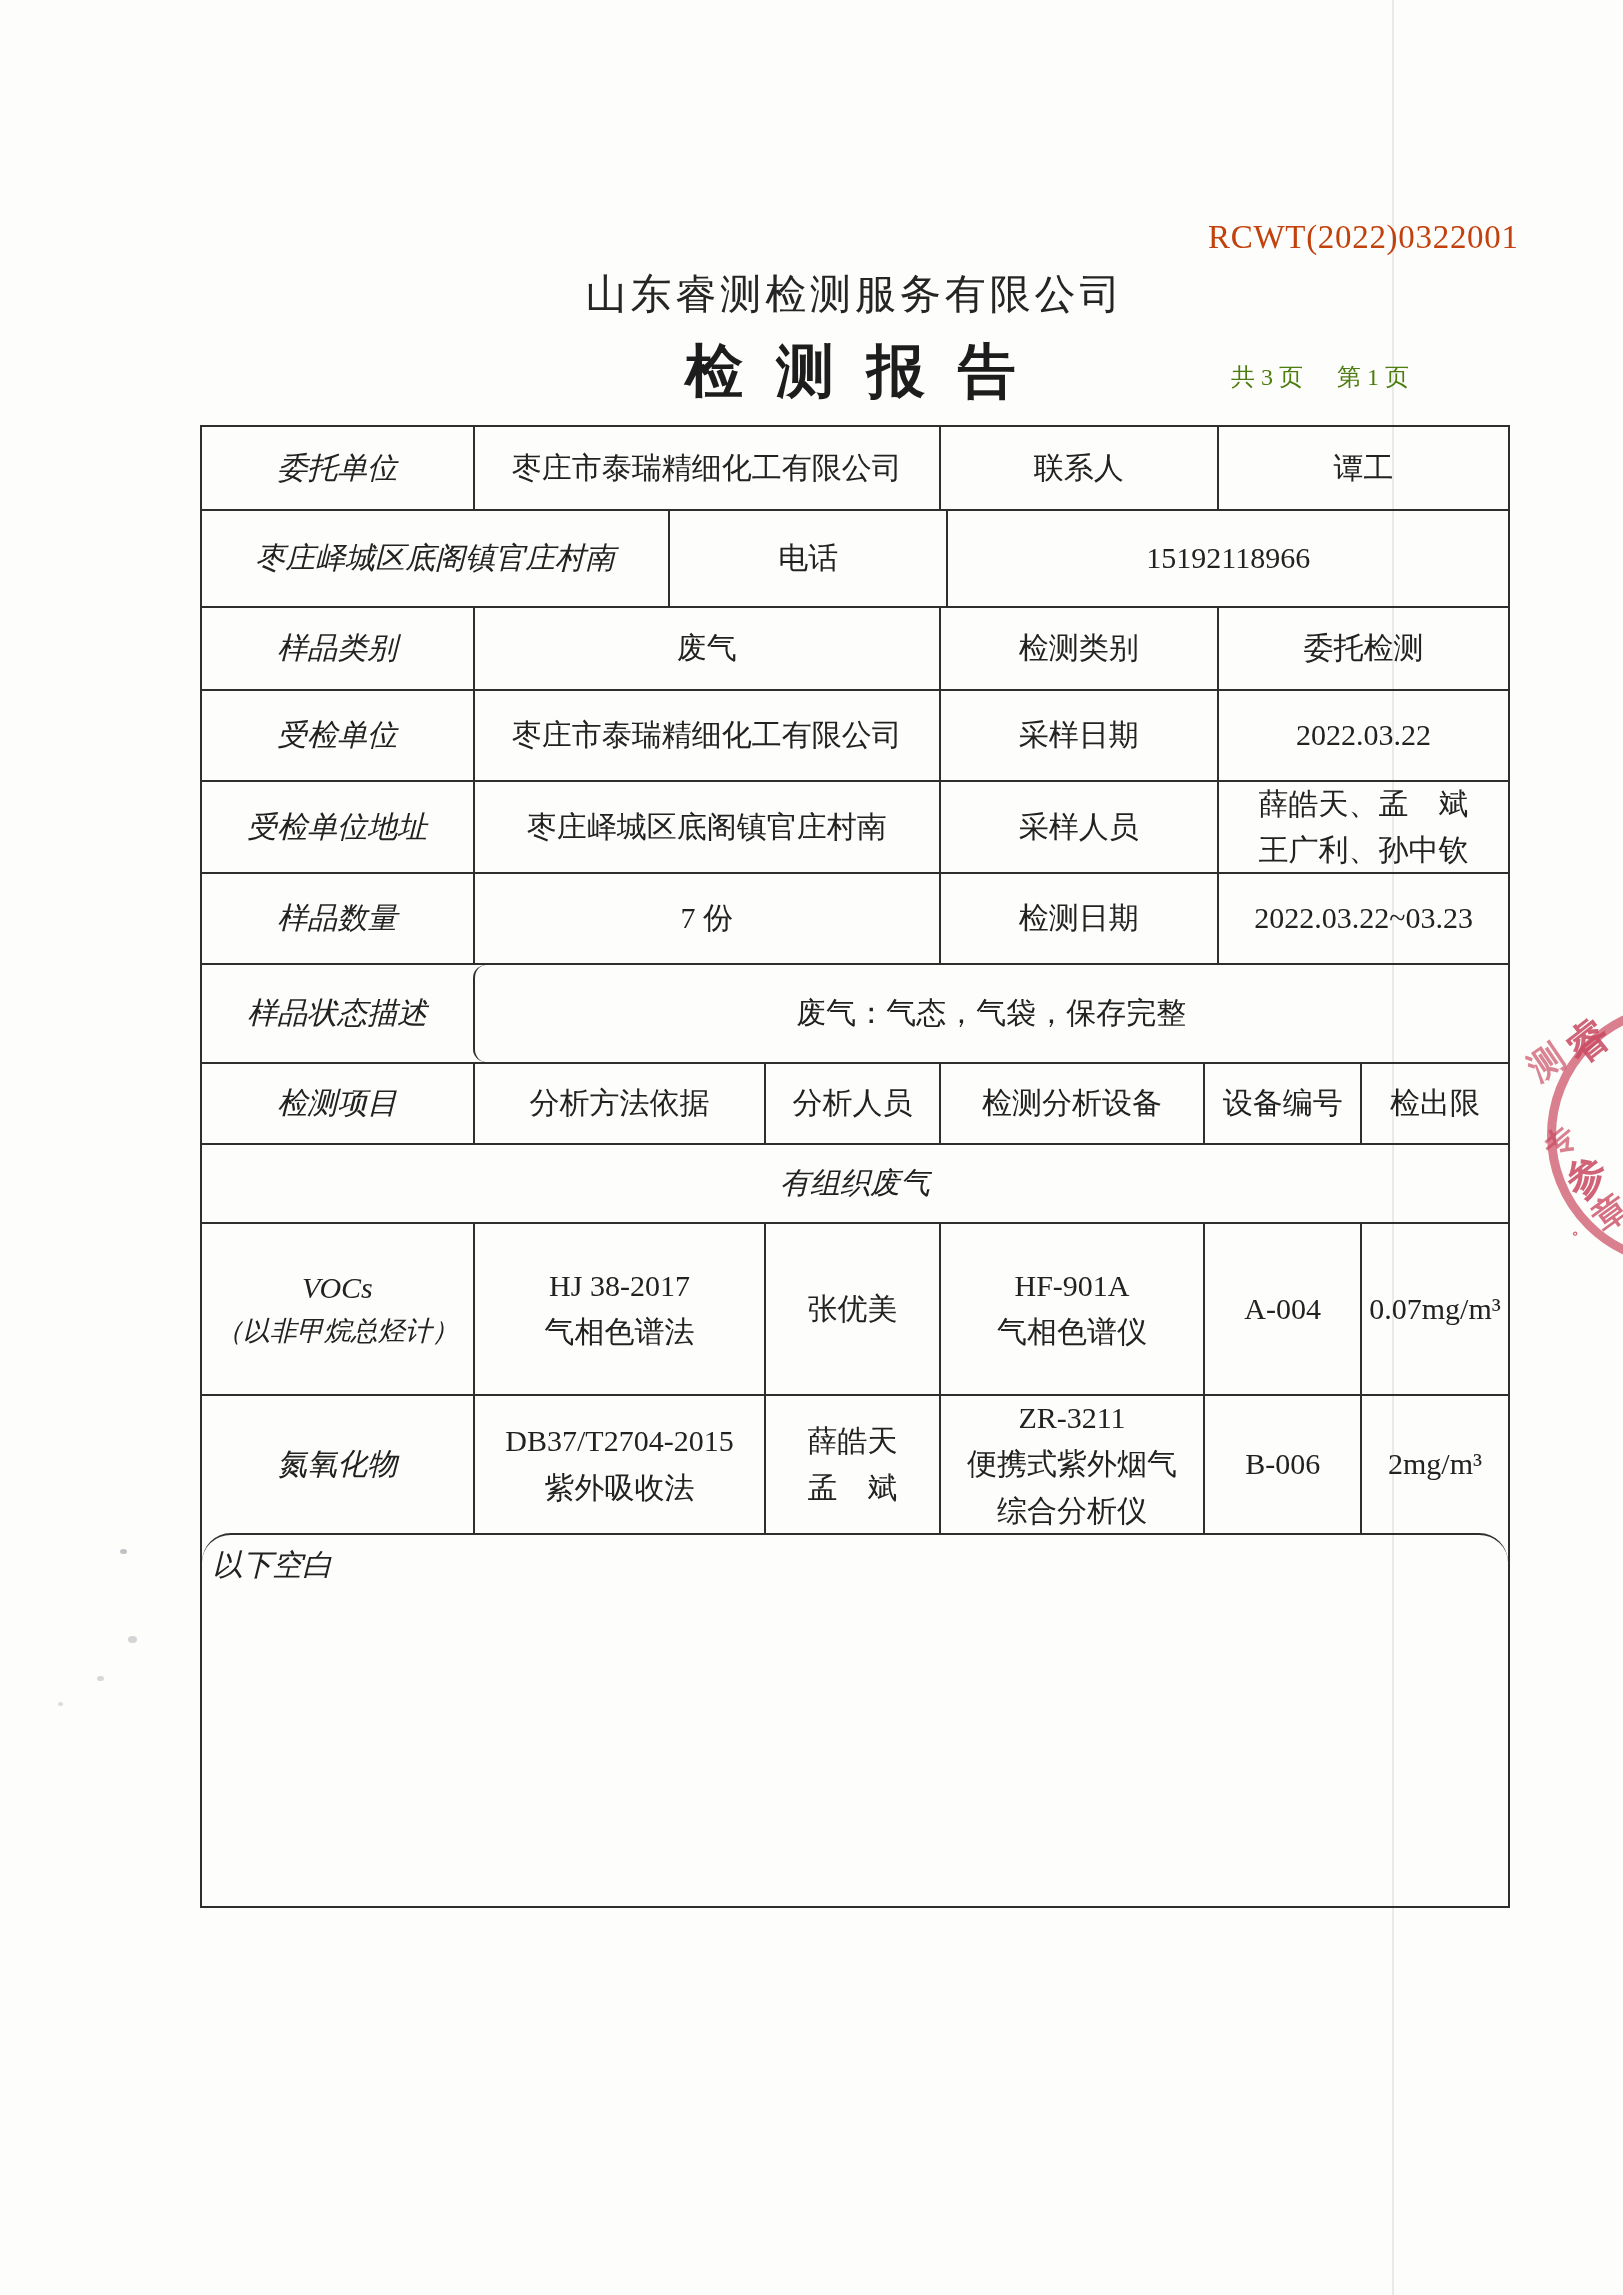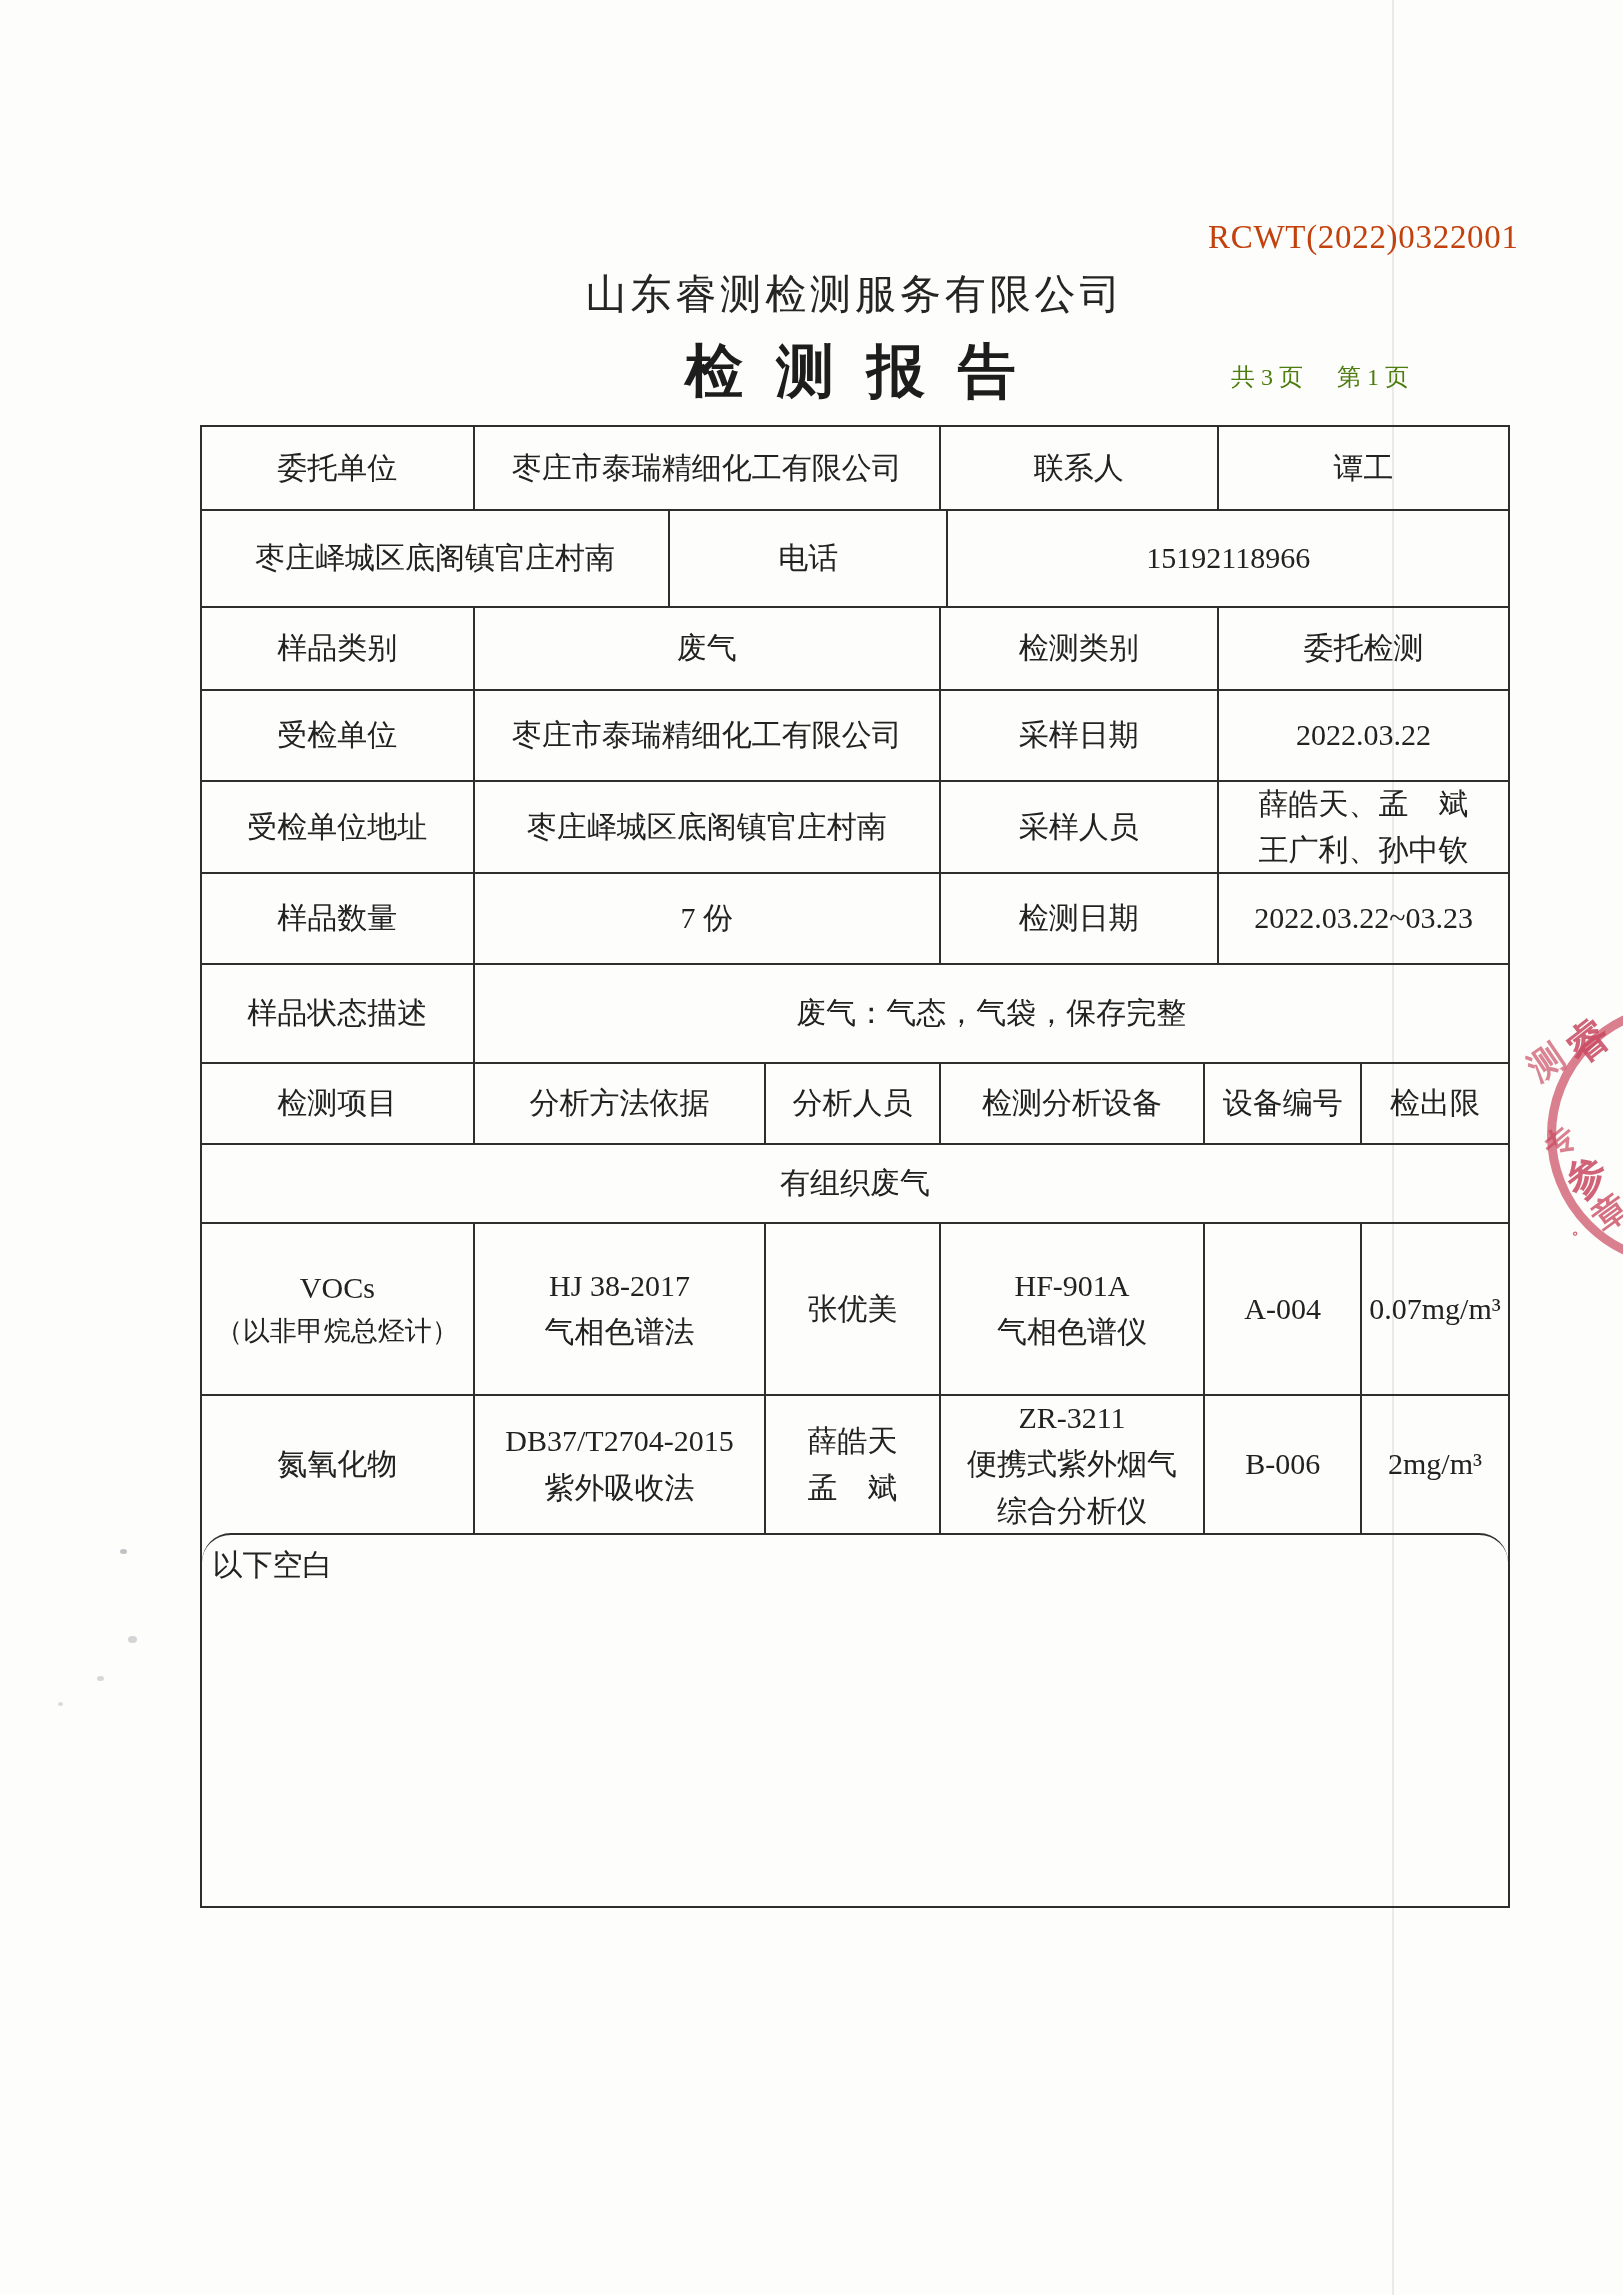--- a/index.html
+++ b/index.html
@@ -57,36 +57,36 @@
   .c{
     display:flex;flex-direction:column;
     align-items:center;justify-content:center;
     text-align:center;
     border-left:2px solid var(--line);
     box-sizing:border-box;
     font-size:30px;line-height:1.55;
     padding:2.6px 5.2px;
     overflow:hidden;
   }
-  .c:first-child{border-left:none;}
+  .c:first-child{border-left:none;font-style:italic;}
   
   .w4-1{flex:0 0 20.73%;}
   .w4-2{flex:0 0 35.67%;}
   .w4-3{flex:0 0 21.33%;}
   .w4-4{flex:1 1 auto;}
   
   .w6-1{flex:0 0 20.73%;}
   .w6-2{flex:0 0 22.33%;}
   .w6-3{flex:0 0 13.34%;}
   .w6-4{flex:0 0 20.28%;}
   .w6-5{flex:0 0 11.99%;}
   .w6-6{flex:1 1 auto;}
   
   .w2-1{flex:0 0 20.73%;}
-  .w2-2{flex:1 1 auto;}
+  .w2-2{flex:1 1 auto;border-radius:13px;}
   .h-r1{height:82px;}
   .h-r2{height:97px;}
   .h-r3{height:83px;}
   .h-r4{height:91px;}
   .h-r5{height:92px;}
   .h-r6{height:91px;}
   .h-status{height:99px;}
   .h-header{height:81px;}
   .h-section{height:79px;}
   .h-res1{height:172px;}

